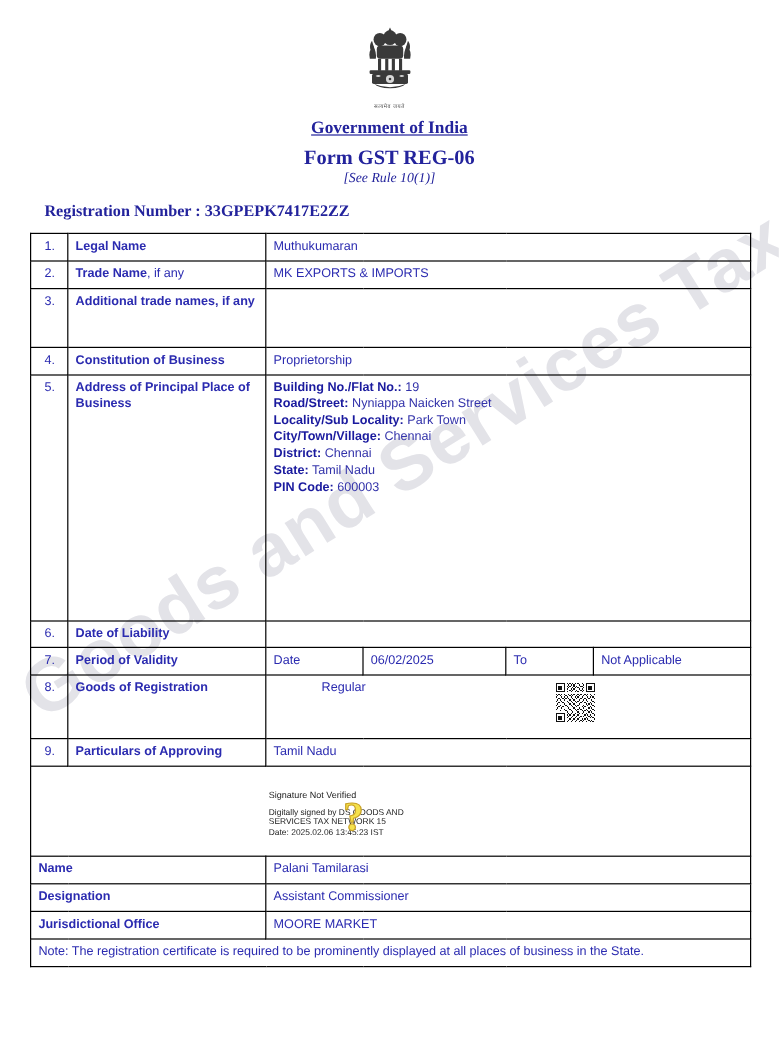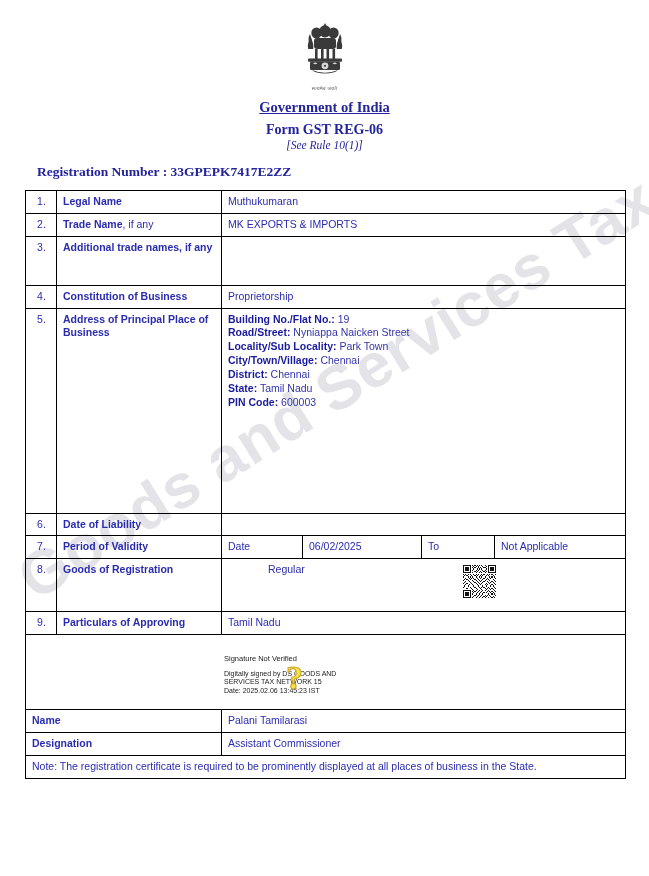--- a/index.html
+++ b/index.html
@@ -70,21 +70,21 @@
   }
 
   
   .head-line {
     text-align: center;
     font-family: "Liberation Serif", serif;
     font-weight: bold;
     color: #23239c;
   }
   .h-gov   { font-size: 14.5px; margin-top: 8px; text-decoration: underline; }
-  .h-form  { font-size: 14px; margin-top: 6px; }
+  .h-form  { font-size: 17px; margin-top: 6px; }
   .h-rule  { font-size: 11.5px; margin-top: 1px; font-style: italic; font-weight: normal; }
   .h-cert  { font-size: 14px; margin-top: 7px; }
 
   .reg-number {
     font-family: "Liberation Serif", serif;
     font-weight: bold;
     font-size: 13.5px;
     color: #23239c;
     margin: 13px 0 0 37px;
   }
@@ -362,20 +362,24 @@
         </tr>
 
         <tr>
           <td class="label" colspan="2">Name</td>
           <td class="value" colspan="4">Palani Tamilarasi</td>
         </tr>
         <tr>
           <td class="label" colspan="2">Designation</td>
           <td class="value" colspan="4">Assistant Commissioner</td>
         </tr>
+        <tr>
+          <td class="label" colspan="2">Jurisdictional Office</td>
+          <td class="value" colspan="4">MOORE MARKET</td>
+        </tr>
 
         <tr>
           <td class="note" colspan="6">Note: The registration certificate is required to be prominently displayed at all places of business in the State.</td>
         </tr>
 
       </tbody>
     </table>
 
   </div>
 </div>

